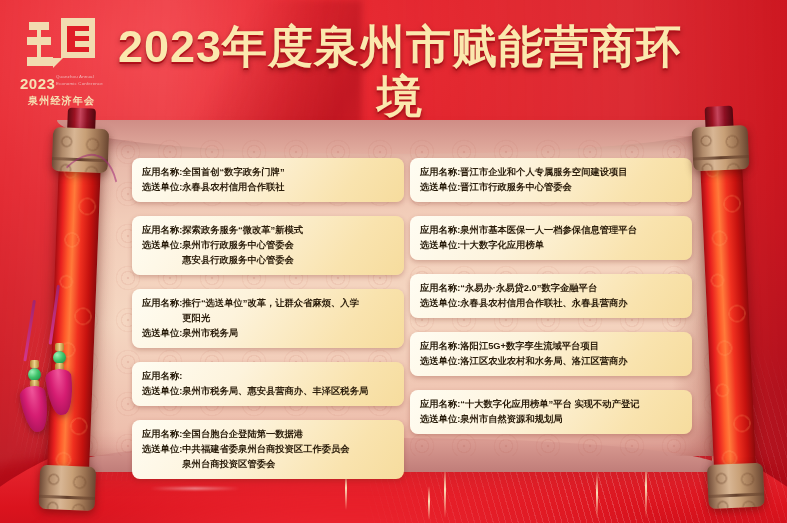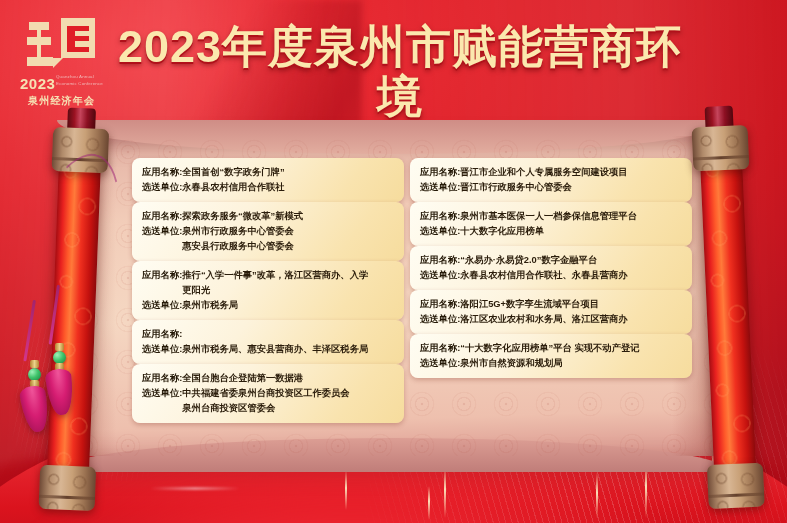--- a/index.html
+++ b/index.html
@@ -117,21 +117,21 @@
 
   
   .cols{position:absolute;left:0;top:0;width:100%;height:100%;}
   .col{position:absolute;top:22px;}
   .col-left{left:62px;width:272px;}
   .col-right{left:340px;width:282px;}
 
   .card{
     position:relative;
     border-radius:8px;
-    margin-bottom:0;
+    margin-bottom:14px;
     padding:7px 24px 8px 10px;
     background:linear-gradient(128deg,#fffdf3 0%,#fdf3dc 38%,#f9e3ae 78%,#f6dc9d 100%);
     box-shadow:0 2px 5px rgba(120,35,25,.28);
     color:#2f2111;
     text-align:center;
   }
   .row{display:flex;align-items:flex-start;font-size:9.3px;line-height:14px;white-space:nowrap;}
   .row + .row{margin-top:1px;}
   .lbl{font-weight:700;color:#241806;flex:0 0 auto;}
   .val{font-weight:700;color:#2b1d0b;}
@@ -271,21 +271,21 @@
               <span class="val">泉州市行政服务中心管委会</span>
             </div>
             <div class="row cont">
               <span class="lbl">选送单位:</span>
               <span class="val">惠安县行政服务中心管委会</span>
             </div>
           </div>
           <div class="card">
             <div class="row">
               <span class="lbl">应用名称:</span>
-              <span class="val">推行“入学一件事”改革，洛江区营商办、入学</span>
+              <span class="val">推行“选送单位”改革，让群众省麻烦、入学</span>
             </div>
             <div class="row cont">
               <span class="lbl">应用名称:</span>
               <span class="val">更阳光</span>
             </div>
             <div class="row">
               <span class="lbl">选送单位:</span>
               <span class="val">泉州市税务局</span>
             </div>
           </div>

